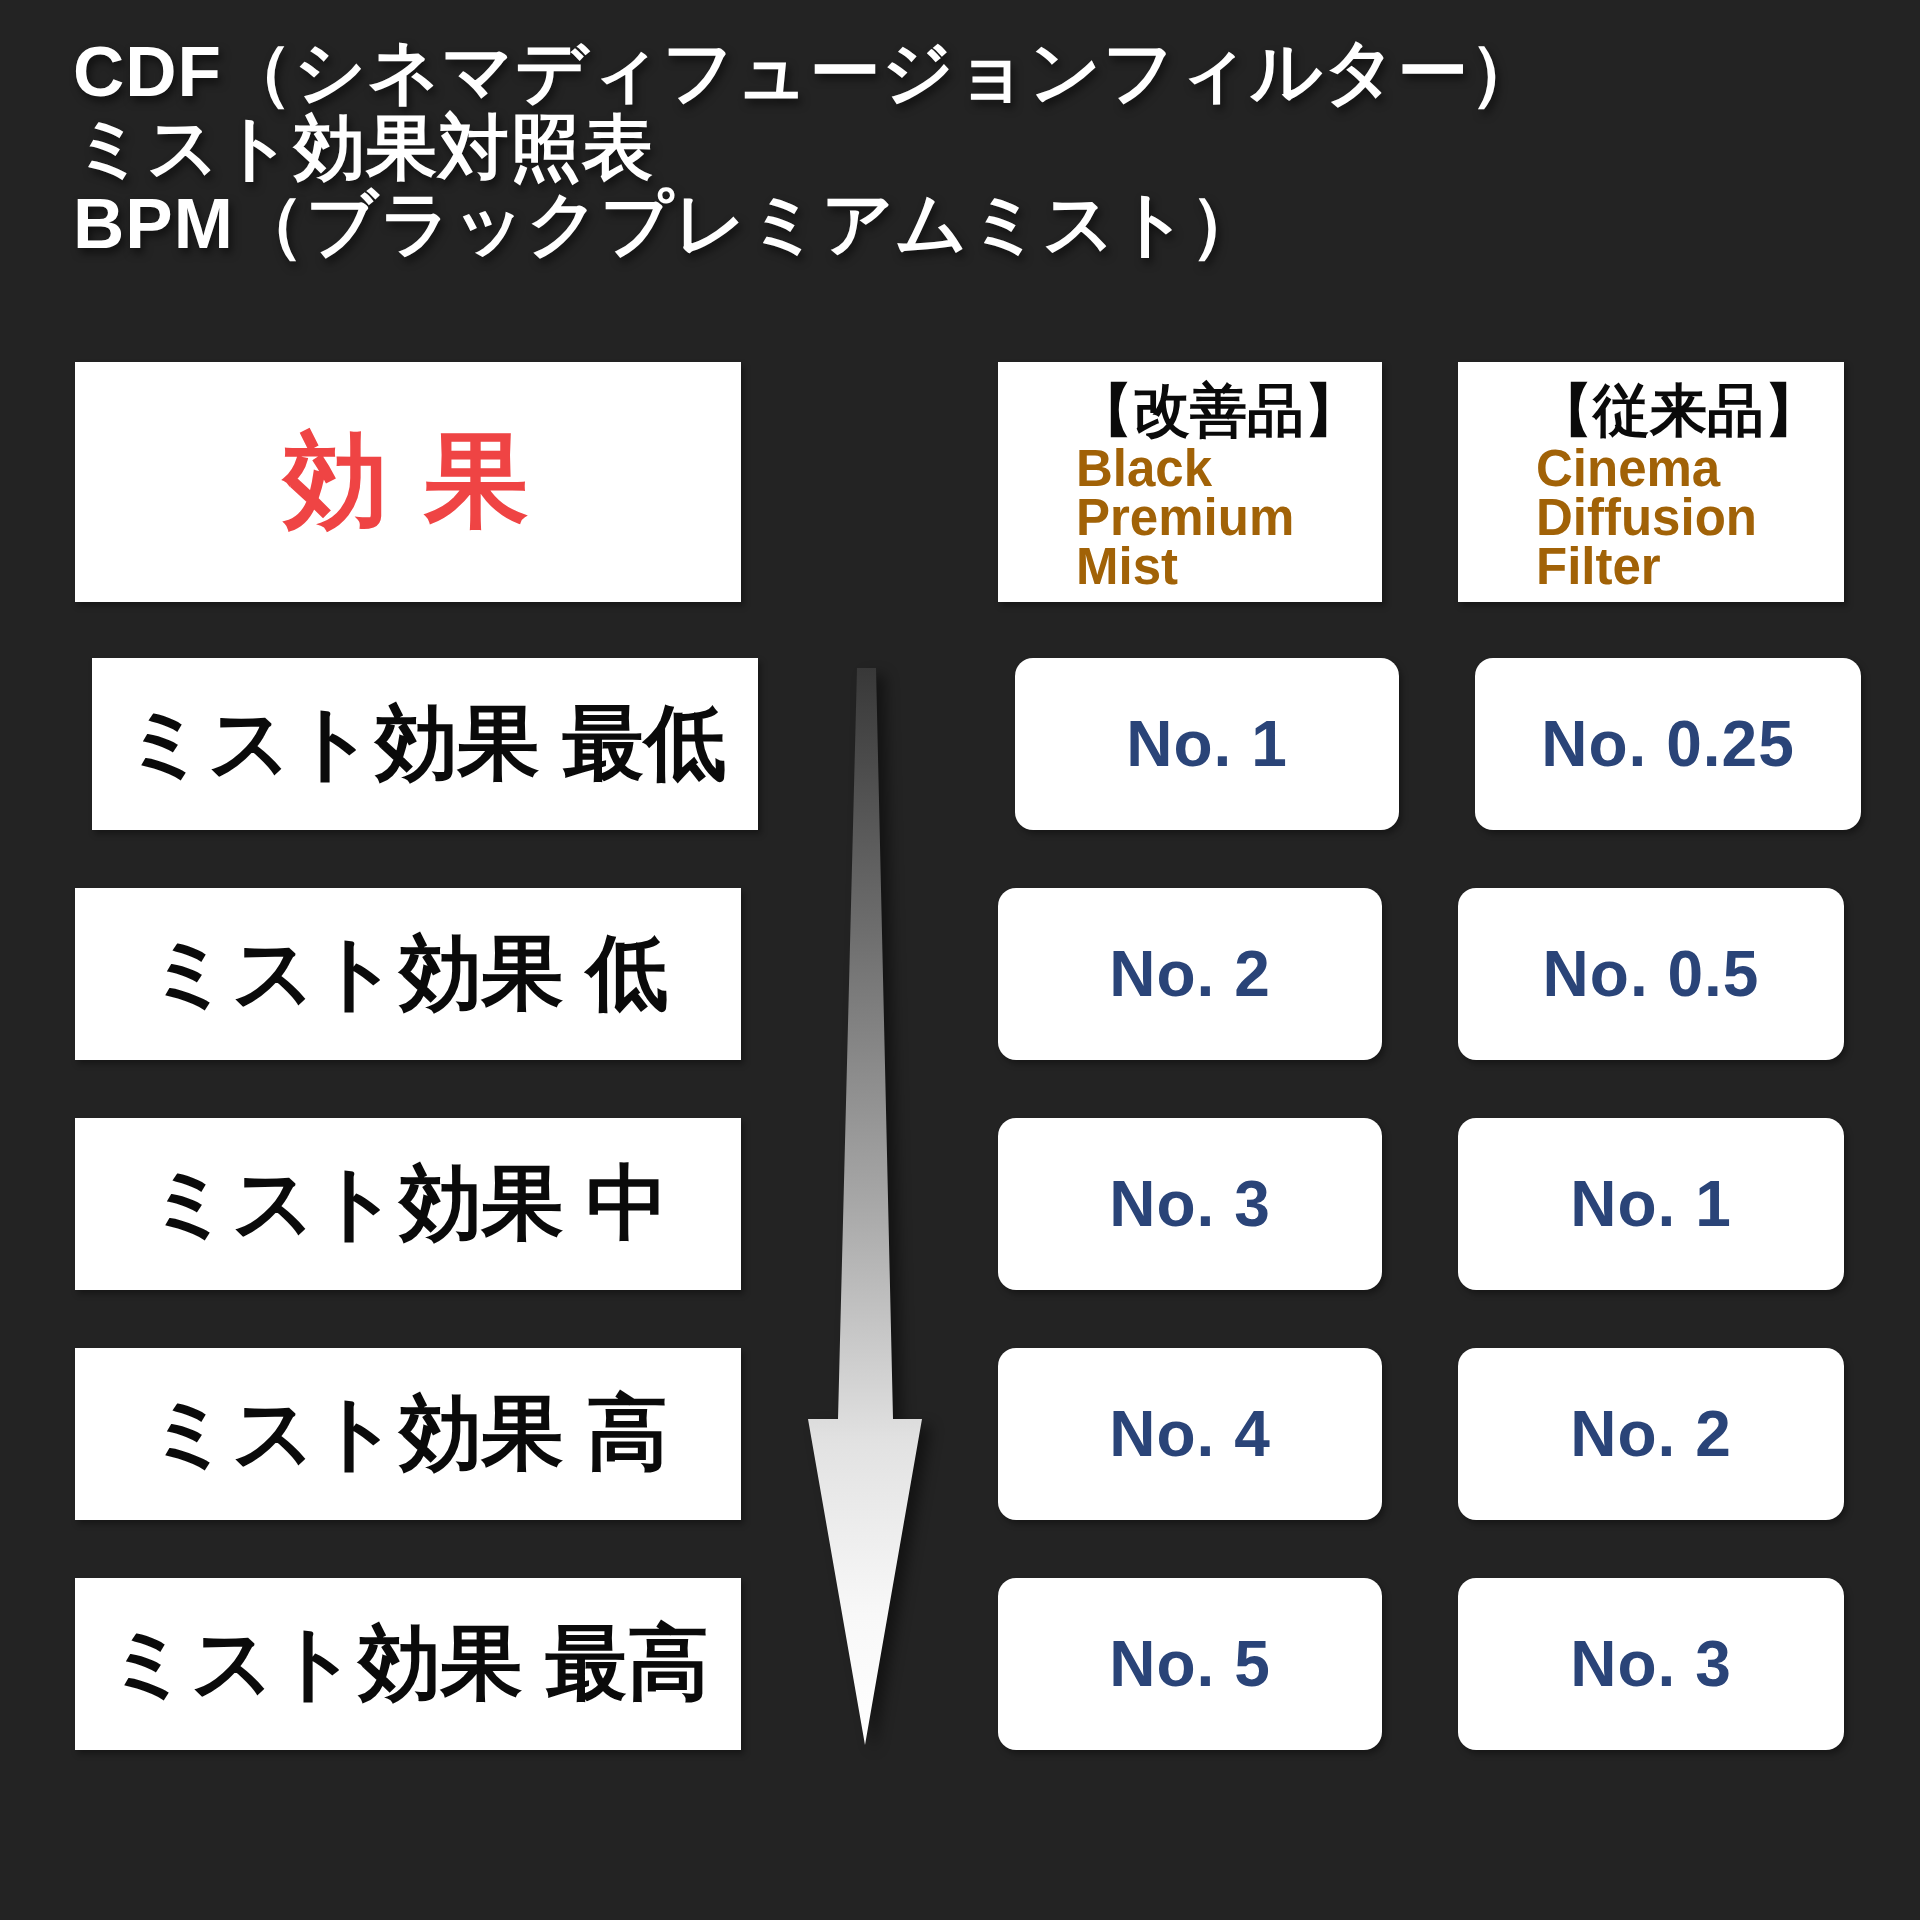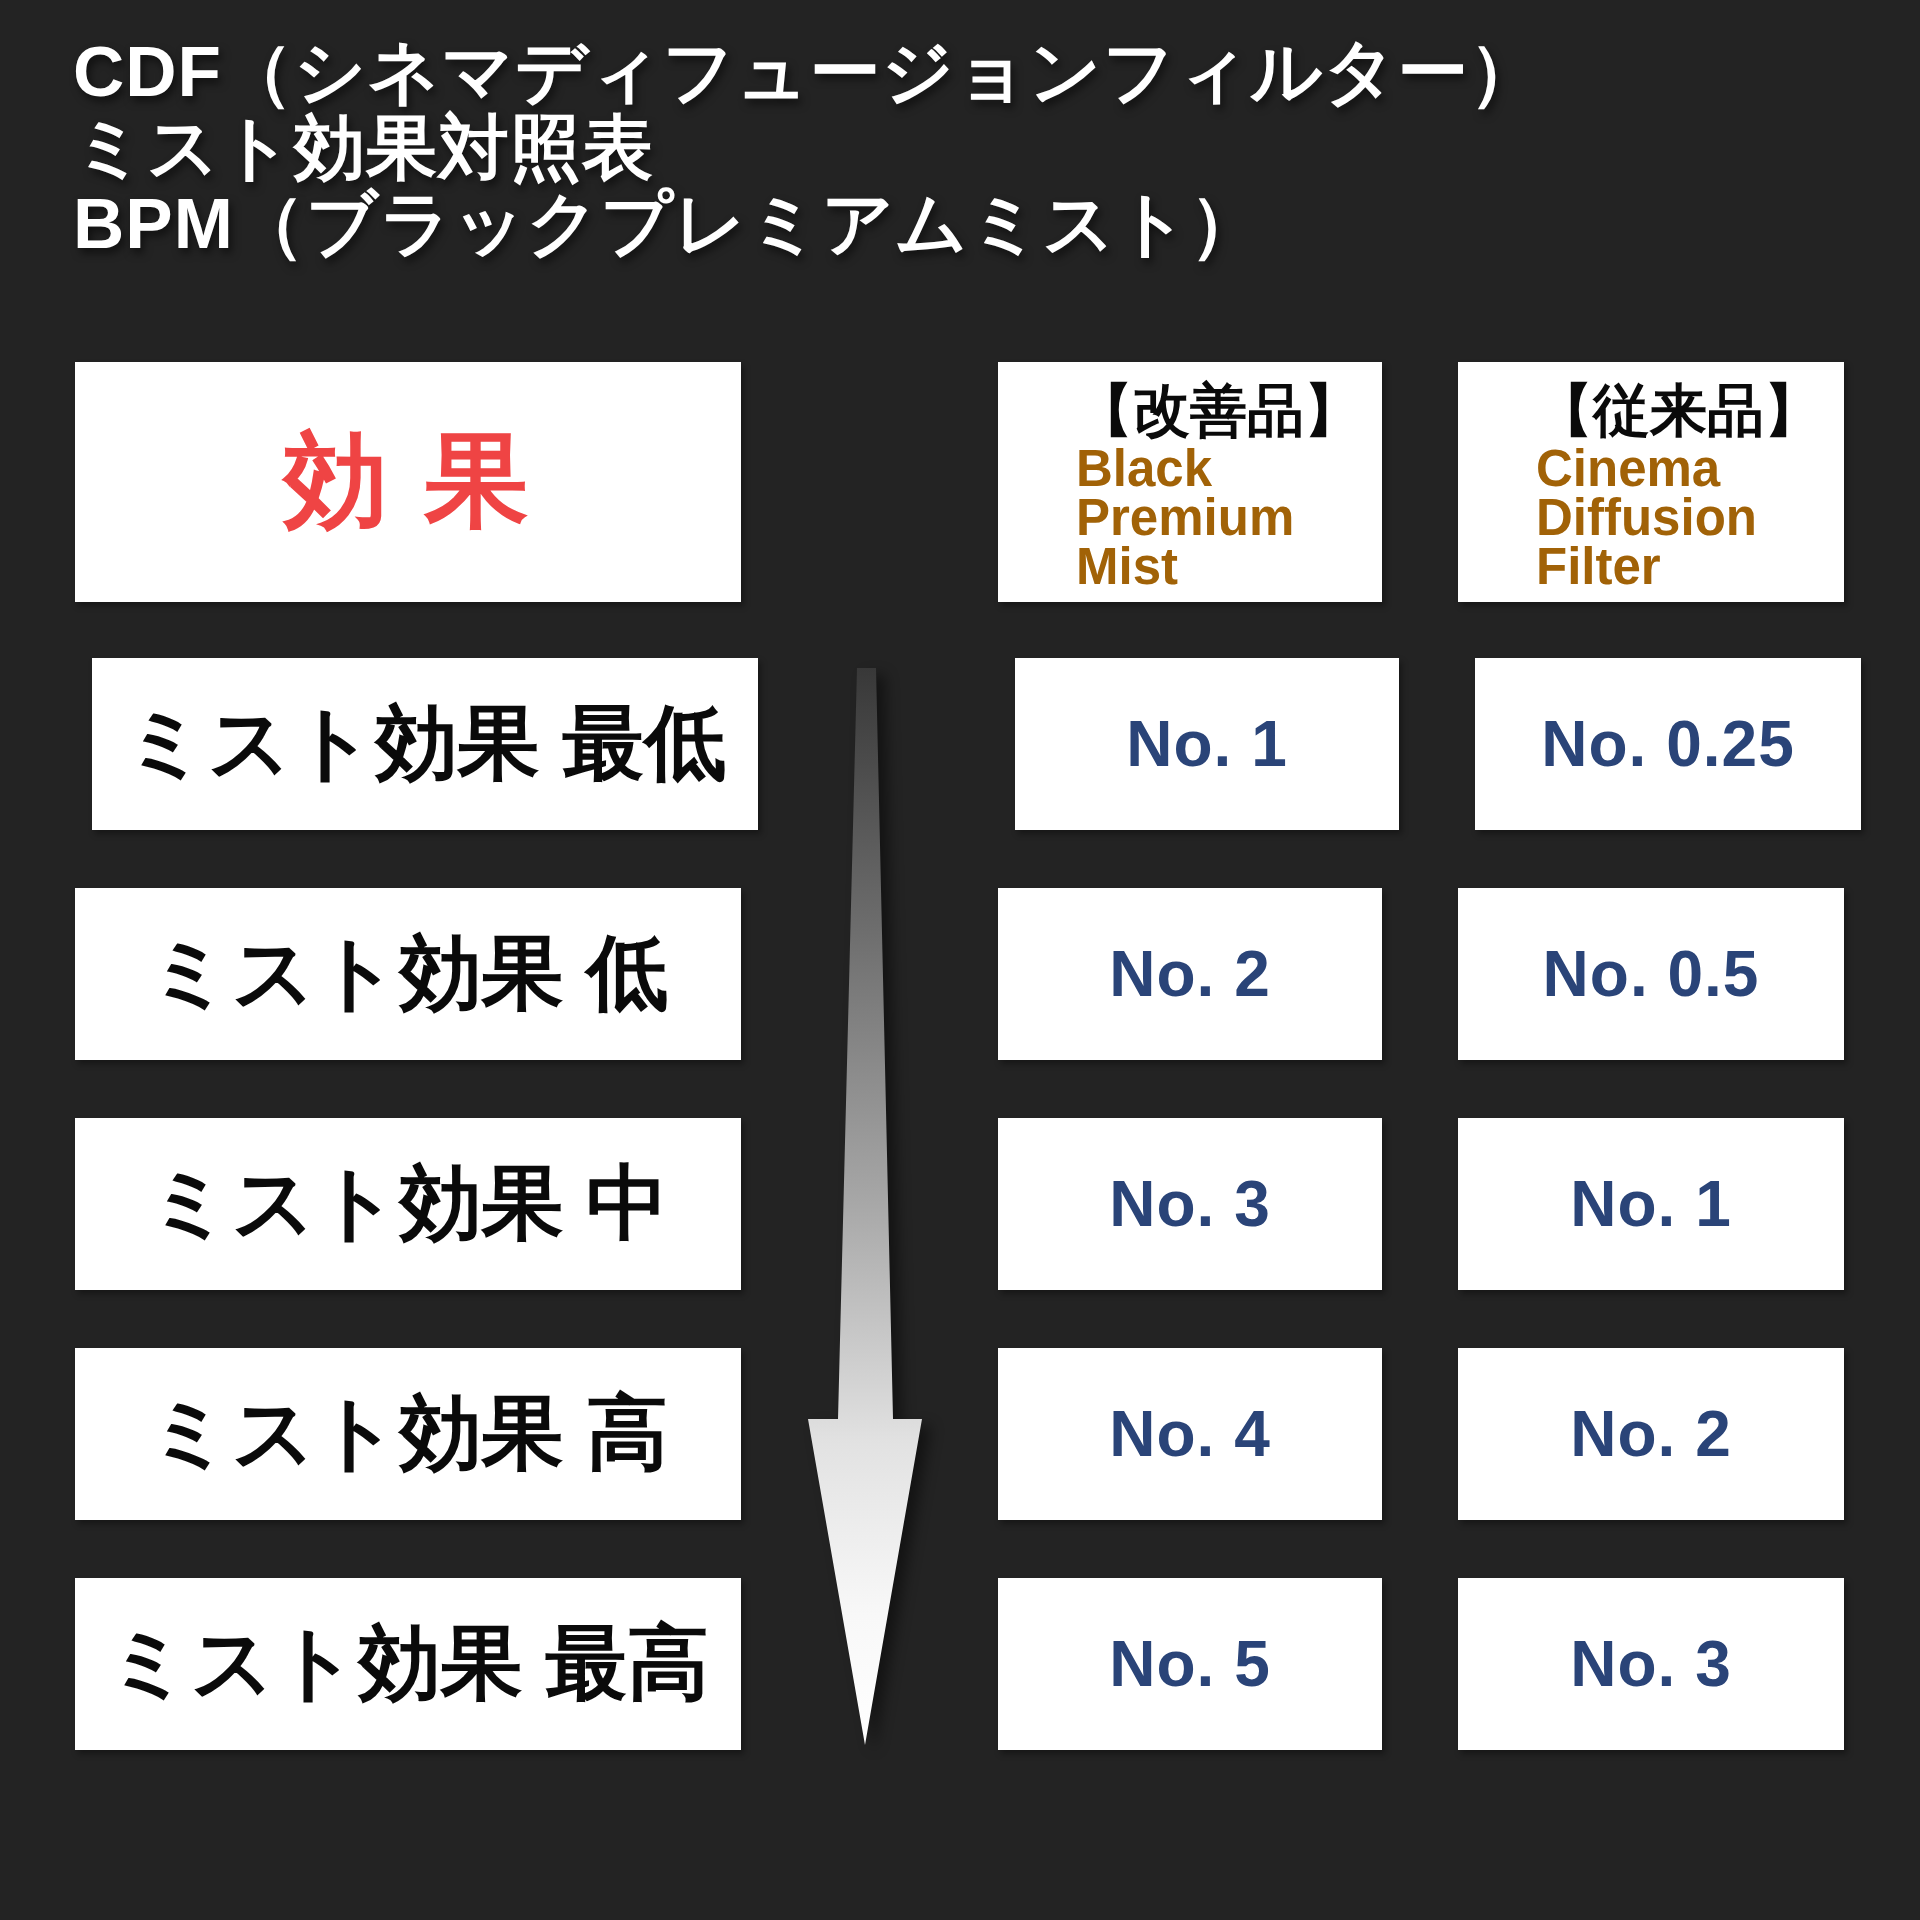--- a/index.html
+++ b/index.html
@@ -77,20 +77,21 @@
     font-weight: bold;
     color: #0a0a0a;
     white-space: nowrap;
   }
   .num {
     font-size: 64px;
     font-weight: bold;
     color: #2a4478;
     letter-spacing: 1px;
     white-space: nowrap;
+    border-radius: 18px;
   }
 
   
   svg.arrow-layer { left: 0; top: 0; }
 </style>
 </head>
 <body>
 
 <div class="abs title">
   <div>CDF（シネマディフュージョンフィルター）</div>

